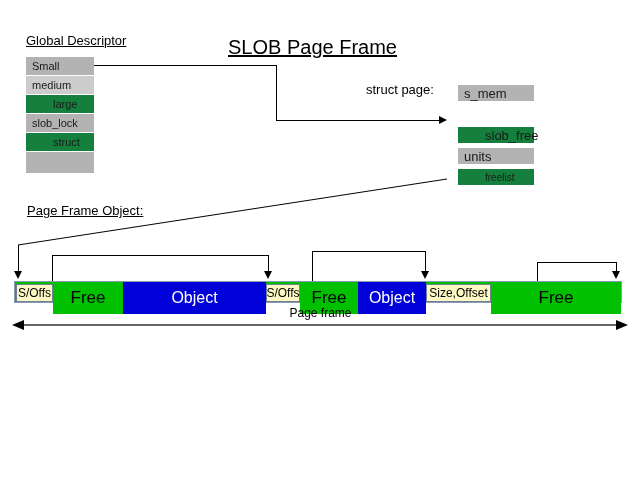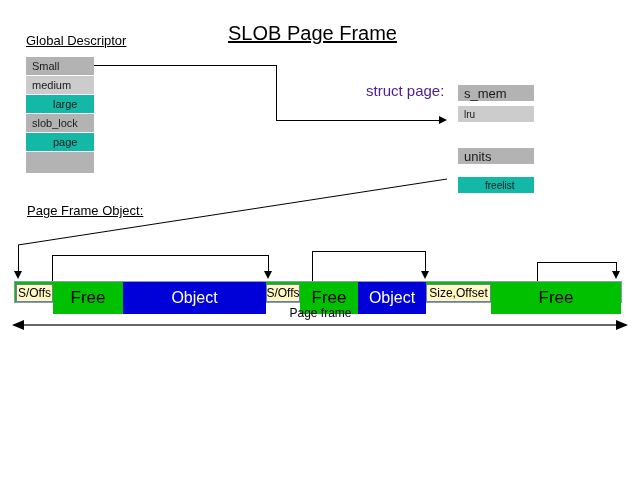--- a/index.html
+++ b/index.html
@@ -12,56 +12,56 @@
     width: 641px;
     height: 481px;
     background: #ffffff;
     font-family: "Liberation Sans", sans-serif;
     overflow: hidden;
   }
   .abs { position: absolute; }
 
   
   #main-title {
-    left: 228px; top: 22px;
+    left: 228px; top: 36px;
     font-size: 20px;
     color: #000;
     text-decoration: underline;
     white-space: nowrap;
   }
   .section-title {
     font-size: 13px;
     color: #000;
     text-decoration: underline;
     white-space: nowrap;
     text-align: center;
   }
   #gd-title { left: 26px; top: 33px; }
   #pfd-title { left: 366px; top: 65px; }
   #pfc-title { left: 27px; top: 203px; }
   #struct-label {
     left: 366px; top: 82px;
-    font-size: 15px; color: #4c1d95;
+    font-size: 13px; color: #000000;
     white-space: nowrap;
   }
 
   
   .field {
     position: absolute;
     box-sizing: border-box;
     border-bottom: 1px solid #ffffff;
     color: #1a1a1a;
     display: flex;
     align-items: center;
     padding-left: 6px;
     white-space: nowrap;
   }
   .shade-dark  { background: #b3b3b3; }
   .shade-mid   { background: #cccccc; }
-  .shade-light { background: #14b8a6; padding-left: 27px; }
+  .shade-light { background: #15803d; padding-left: 27px; }
 
   .gd-field { left: 26px; width: 68px; height: 19px; font-size: 11px; }
   .pfd-field { left: 446px; width: 76px; height: 17px; font-size: 13px; margin-left: 12px; }
   .pfd-field.small-text { font-size: 10px; }
 
   
   #frame-bar {
     left: 14px; top: 281px;
     width: 608px; height: 22px;
     box-sizing: border-box;
@@ -139,27 +139,27 @@
 
 
   <div class="abs" id="struct-label">struct page:</div>
 
   <div class="abs section-title" id="pfc-title">Page Frame Object:</div>
 
   <div class="field gd-field shade-dark" style="top:57px;">Small</div>
   <div class="field gd-field shade-mid" style="top:76px;">medium</div>
   <div class="field gd-field shade-light" style="top:95px;">large</div>
   <div class="field gd-field shade-dark" style="top:114px;">slob_lock</div>
-  <div class="field gd-field shade-light" style="top:133px;">page</div>
+  <div class="field gd-field shade-light" style="top:133px;">struct</div>
   <div class="field gd-field shade-dark" style="top:152px;height:22px;"></div>
 
   <div class="field pfd-field shade-dark" style="top:85px;">s_mem</div>
-  <div class="field pfd-field shade-mid small-text" style="top:106px;">lru</div>
+  <div class="field pfd-field shade-light" style="top:127px;">slob_free</div>
   <div class="field pfd-field shade-dark" style="top:148px;">units</div>
-  <div class="field pfd-field shade-light small-text" style="top:177px;">freelist</div>
+  <div class="field pfd-field shade-light small-text" style="top:169px;">freelist</div>
 
   <div class="ln-h" style="left:94px;  top:65px;  width:182px;"></div>
   <div class="ln-v" style="left:276px; top:65px;  height:55px;"></div>
   <div class="ln-h" style="left:276px; top:120px; width:163px;"></div>
   <div class="arrow-right" style="left:439px; top:116px;"></div>
 
   <svg class="abs" id="diag-svg">
     <line x1="447" y1="19" x2="18" y2="85" stroke="#000000" stroke-width="1"></line>
   </svg>
   <div class="ln-v" style="left:18px; top:245px; height:28px;"></div>

